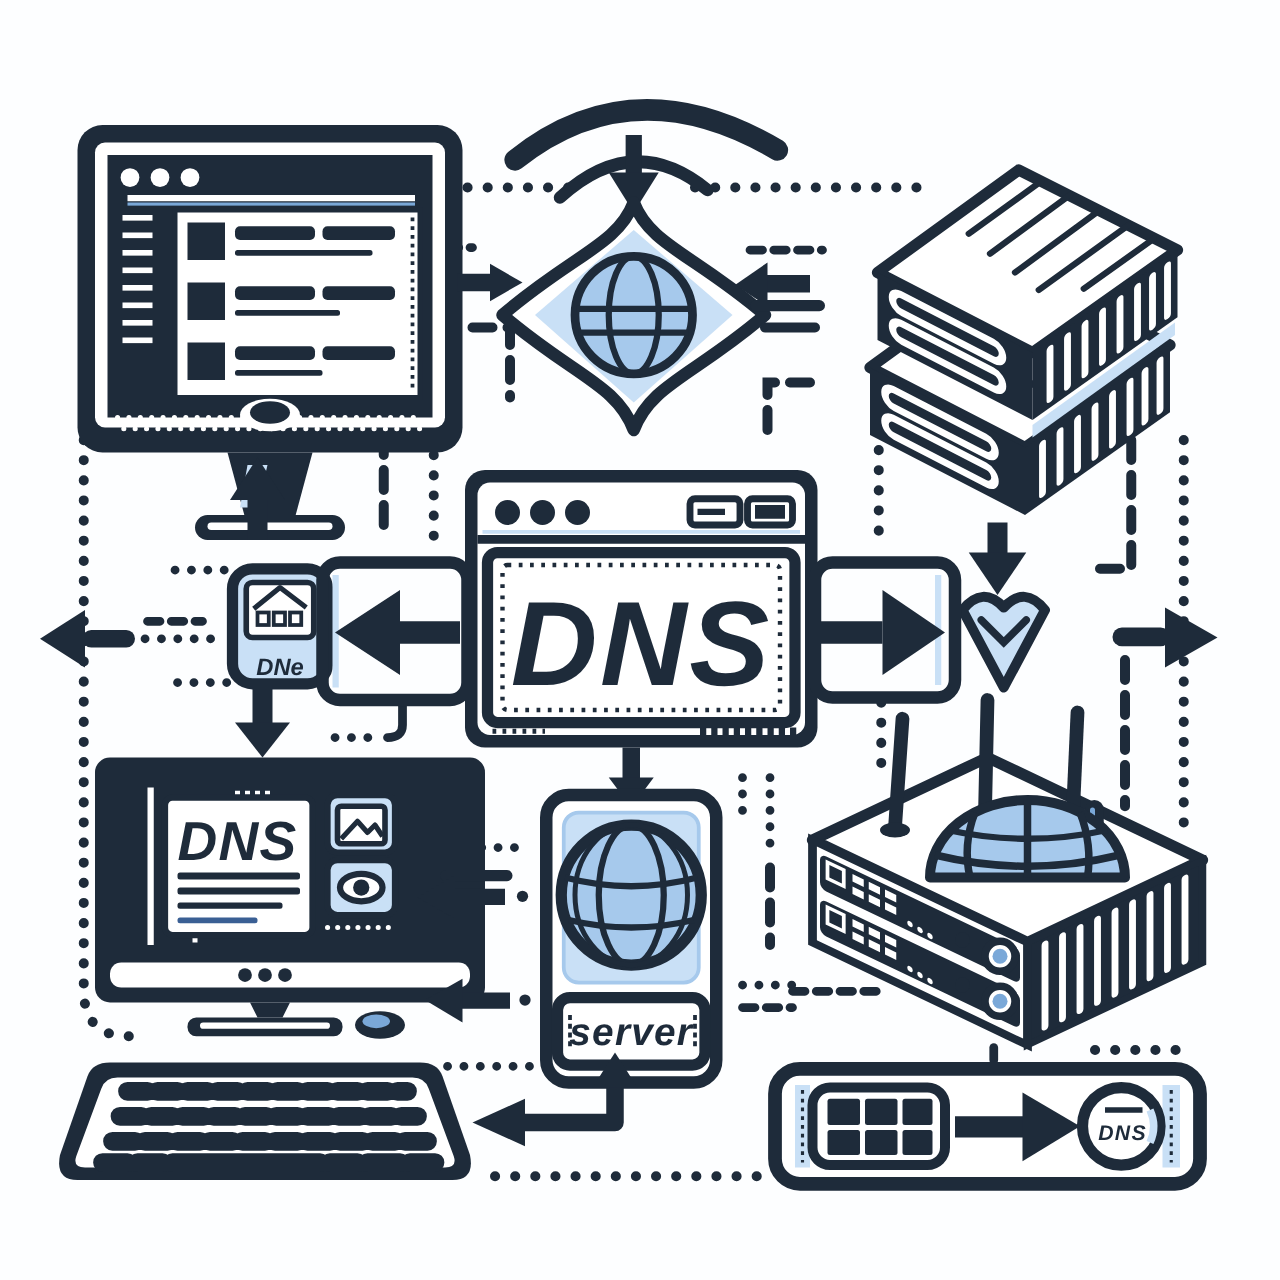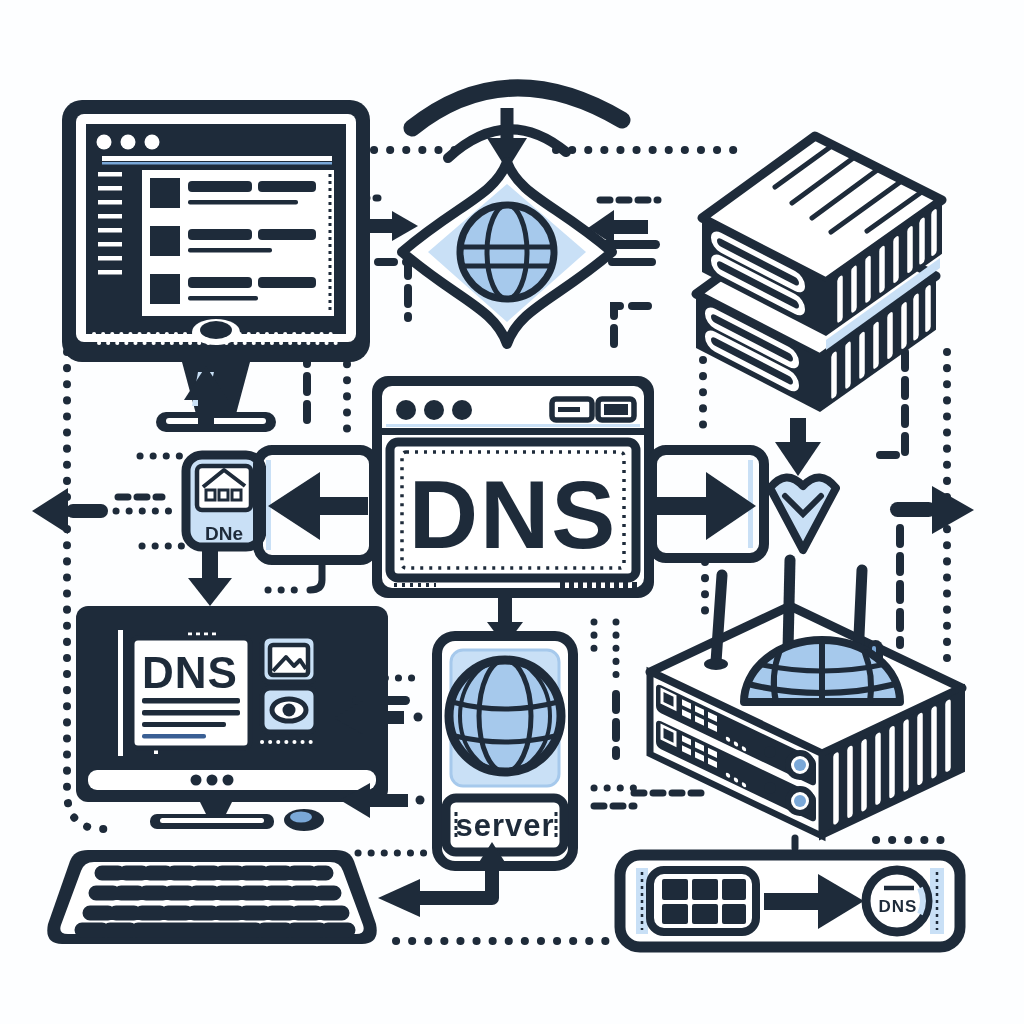--- a/index.html
+++ b/index.html
@@ -1,16 +1,16 @@
 <!DOCTYPE html>
 <html style="--ink: #1e2b3a; --blue: #a6c9ec; --blue_light: #c9e0f6; --blue_pale: #e8f2fc; --accent_line: #7aa8d8; --navy_line: #3a5f94;"><head>
 <meta charset="utf-8">
 <style>
   html,body{margin:0;padding:0;background:#ffffff;}
-  .stage{width:1024px;height:1024px;position:relative;background:#15803d;overflow:hidden;}
+  .stage{width:1024px;height:1024px;position:relative;background:#15803d;overflow:hidden;font-style:italic;}
   svg{display:block;}
   
   .f-ink{fill:var(--ink);}
   .f-wht{fill:#ffffff;}
   .f-bl{fill:var(--blue_light);}
   .f-accent{fill:var(--accent_line);}
   .f-navy{fill:var(--navy_line);}
   
   .s-ink{fill:none;stroke:var(--ink);}
   .s-wht{fill:none;stroke:#ffffff;}

